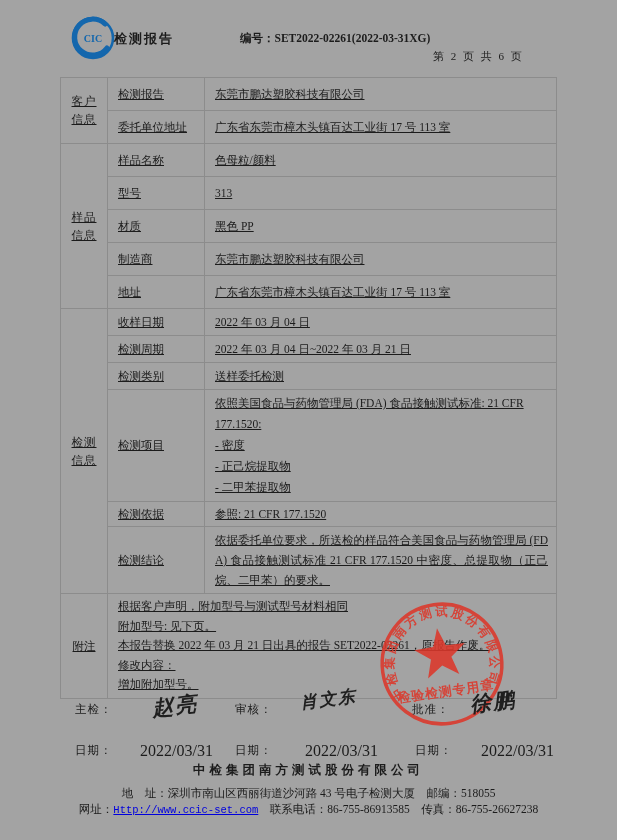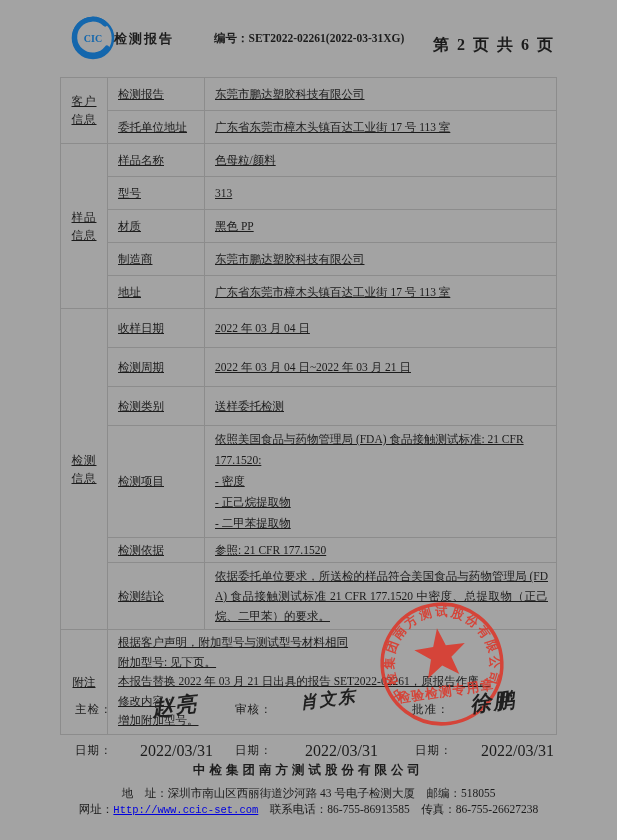--- a/index.html
+++ b/index.html
@@ -3,32 +3,32 @@
 <meta charset="utf-8">
 <style>
   * { margin:0; padding:0; box-sizing:border-box; }
   html,body { width:617px; height:840px; background:#ffffff;
     font-family:"Liberation Serif","DejaVu Serif",serif; color:#1c1c1c; }
   .page { position:relative; width:617px; height:840px; background:#a3a3a3; overflow:hidden; }
 
   
   .logo { position:absolute; left:62px; top:14px; }
   .hdr-title { position:absolute; left:114px; top:30px; font-size:13px; font-weight:bold; letter-spacing:2px; }
-  .hdr-no { position:absolute; left:214px; top:31px; font-size:11.5px; font-weight:bold;text-align:right; }
-  .hdr-page { position:absolute; left:433px; top:35px; font-size:16px; font-weight:bold; letter-spacing:2px; }
+  .hdr-no { position:absolute; left:240px; top:31px; font-size:11.5px; font-weight:bold;text-align:right; }
+  .hdr-page { position:absolute; left:433px; top:49px; font-size:11px; font-weight:normal; letter-spacing:2px; }
 
   
   .doc-table { position:absolute; left:60px; top:77px; width:497px;text-decoration:underline; }
   table { border-collapse:collapse; width:100%; table-layout:fixed; }
   td { border:1px solid #8c8c8c; font-size:11.5px; padding:3px 8px 3px 10px;
        vertical-align:middle; line-height:1.6; word-break:break-all; }
   td.sec { text-align:center; padding:3px 2px; }
   td.sec div { line-height:1.1; margin:5px 0; letter-spacing:1px; }
   tr.h33 td { height:33px; }
-  tr.h27 td { height:39px; }
+  tr.h27 td { height:27px; }
   .cell-lines div { line-height:21px; }
   .notes-cell div { line-height:19.5px; }
   .concl { text-align:justify; line-height:20px; }
 
   
   .sig-label { position:absolute; font-size:11.5px; letter-spacing:1px; }
   .sig-name { position:absolute; font-size:21px; font-style:italic; font-weight:bold;
       transform:rotate(-7deg); letter-spacing:2px; color:#1f1f1f; white-space:nowrap; }
   .date-val { position:absolute; font-size:16px; }
 

